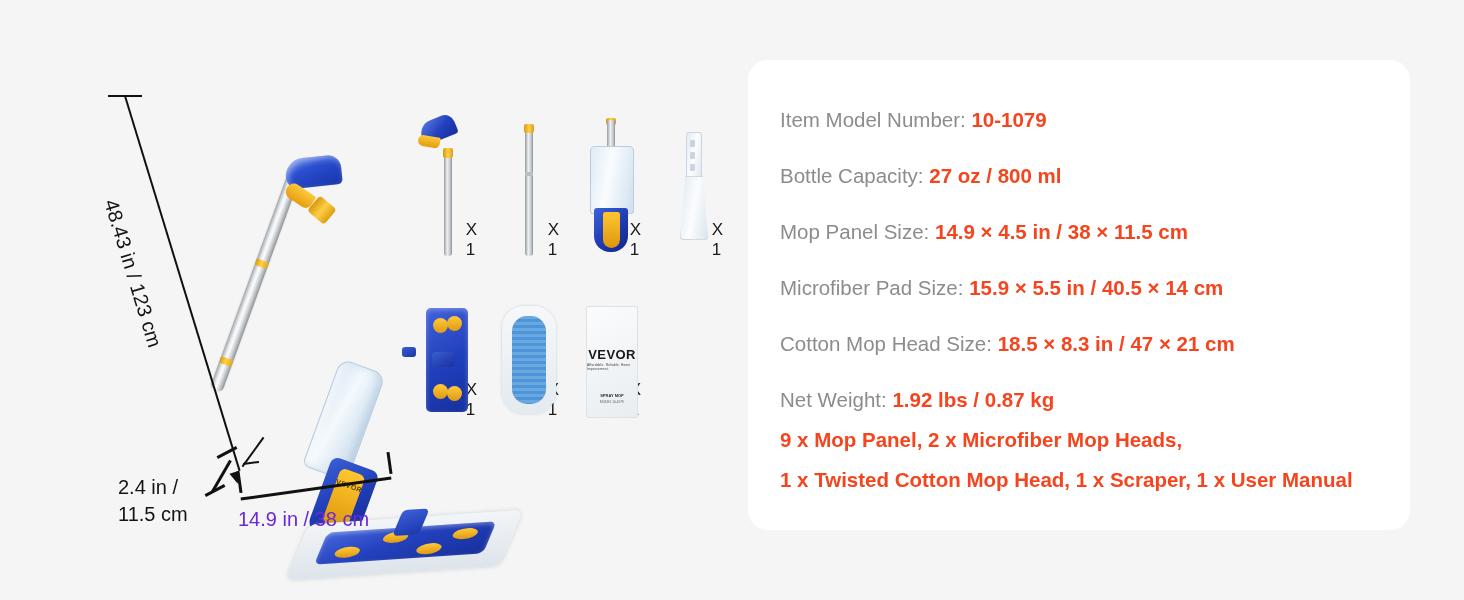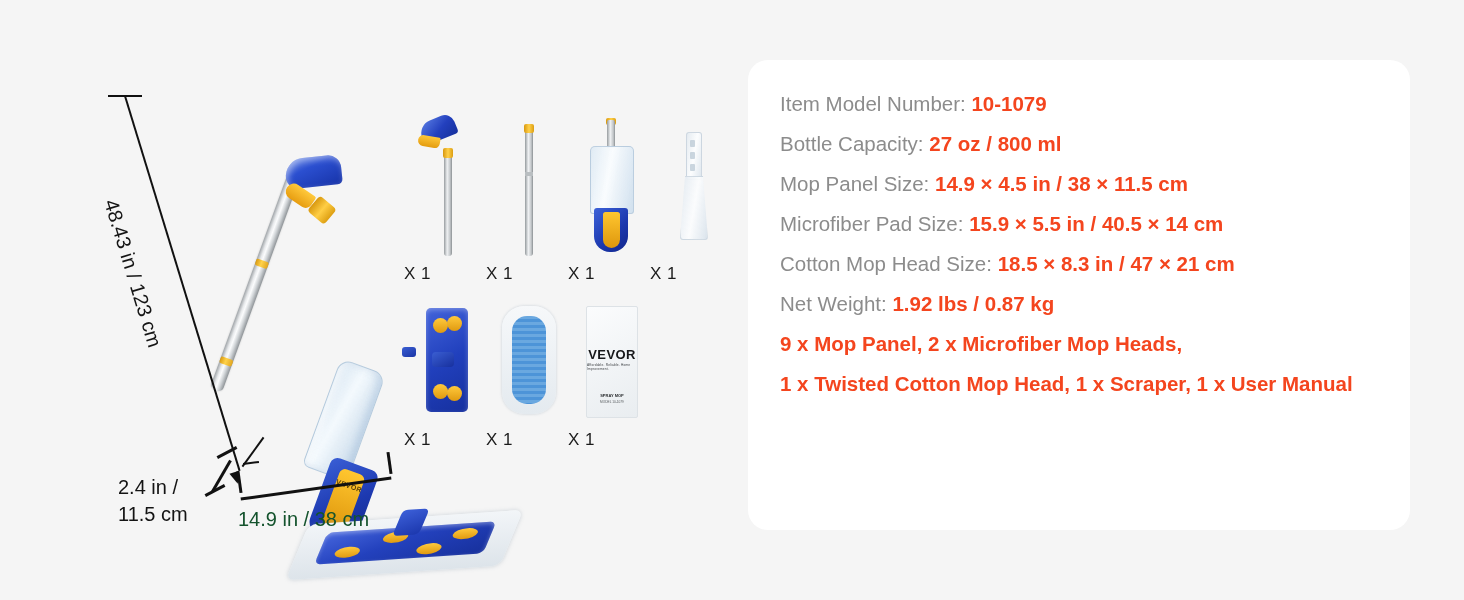--- a/index.html
+++ b/index.html
@@ -114,36 +114,36 @@
   }
   .dim-v-label{
     position:absolute;left:56px;top:262px;
     transform:rotate(73deg);
     font-size:20px;color:#141414;white-space:nowrap;
   }
 
   .dim-h{left:240px;top:487px;width:152px;height:3px;transform:rotate(-8deg);}
   .dim-h-cap-l{position:absolute;left:238px;top:471px;width:3px;height:22px;background:#111;transform:rotate(-8deg);}
   .dim-h-cap-r{position:absolute;left:388px;top:452px;width:3px;height:22px;background:#111;transform:rotate(-8deg);}
-  .dim-h-label{position:absolute;left:238px;top:508px;font-size:20px;color:#14532d;white-space:nowrap;}
+  .dim-h-label{position:absolute;left:238px;top:508px;font-size:20px;color:#6d28d9;white-space:nowrap;}
 
   .dim-d{left:220px;top:458px;width:3px;height:36px;transform:rotate(30deg);}
   .dim-d-cap-t{position:absolute;left:216px;top:451px;width:22px;height:3px;background:#111;transform:rotate(-28deg);}
   .dim-d-cap-b{position:absolute;left:204px;top:489px;width:22px;height:3px;background:#111;transform:rotate(-28deg);}
   .dim-d-label{position:absolute;left:118px;top:474px;font-size:20px;color:#141414;line-height:1.35;text-align:left;white-space:nowrap;}
 
   .leader{position:absolute;left:252px;top:434px;width:2px;height:36px;background:#111;transform:rotate(36deg);}
   .leader-head{position:absolute;left:243px;top:462px;width:16px;height:2px;background:#111;transform:rotate(-8deg);}
 
   
   .parts{position:absolute;left:404px;top:110px;width:330px;height:350px;}
   .prow{position:absolute;left:0;width:330px;display:flex;}
   .prow.top{top:0;}
   .prow.bottom{top:190px;}
-  .pcell{width:82px;display:flex;flex-direction:column;align-items:flex-start;}
+  .pcell{width:82px;display:flex;flex-direction:row;align-items:flex-end;}
   .pic{height:150px;width:82px;position:relative;}
   .pic.short{height:120px;}
   .qty{font-size:17px;color:#1b1b1b;letter-spacing:.5px;margin-top:4px;}
   .prow.bottom .qty{margin-top:10px;}
 
   
   .p-upper-tube{position:absolute;left:40px;top:42px;width:8px;height:104px;background:linear-gradient(90deg,#979c9f,#eef0f2 40%,#c4c8cb 75%,#8c9194);border-radius:3px;}
   .p-upper-collar{position:absolute;left:39px;top:38px;width:10px;height:10px;background:linear-gradient(90deg,#d7970f,#ffd04a,#dc9e12);border-radius:2px;}
   .p-upper-grip{position:absolute;left:16px;top:8px;width:36px;height:22px;background:linear-gradient(150deg,#5b7ee4,#2340be 55%,#16309d);border-radius:16px 12px 4px 10px;transform:rotate(-22deg);}
   .p-upper-trig{position:absolute;left:14px;top:26px;width:22px;height:11px;background:linear-gradient(180deg,#ffc83a,#e49c0f);border-radius:9px 2px 8px 9px;transform:rotate(10deg);}
@@ -184,21 +184,21 @@
   .p-man-tag{font-size:3.2px;color:#3a3d40;letter-spacing:.2px;margin-top:1px;}
   .p-man-sub{margin-top:22px;font-size:4px;font-weight:bold;color:#2a2d30;}
   .p-man-model{font-size:3.2px;color:#55595c;margin-top:2px;}
 
   
   .card{
     position:absolute;left:748px;top:60px;width:662px;height:470px;
     background:#fff;border-radius:20px;
   }
   .spec-list{position:absolute;left:32px;top:24px;right:22px;}
-  .spec-row{font-size:20.5px;line-height:40px;white-space:nowrap;}
+  .spec-row{font-size:20.5px;line-height:40px;white-space:nowrap;margin-top:16px;}
   .spec-label{color:#8c8c8c;}
   .spec-value{color:#f4451e;font-weight:bold;}
   .acc-line{font-size:20.5px;line-height:40px;color:#f4451e;font-weight:bold;white-space:nowrap;}
 </style>
 </head>
 <body>
 
 <div class="stage">
 
   <div class="left-panel">

